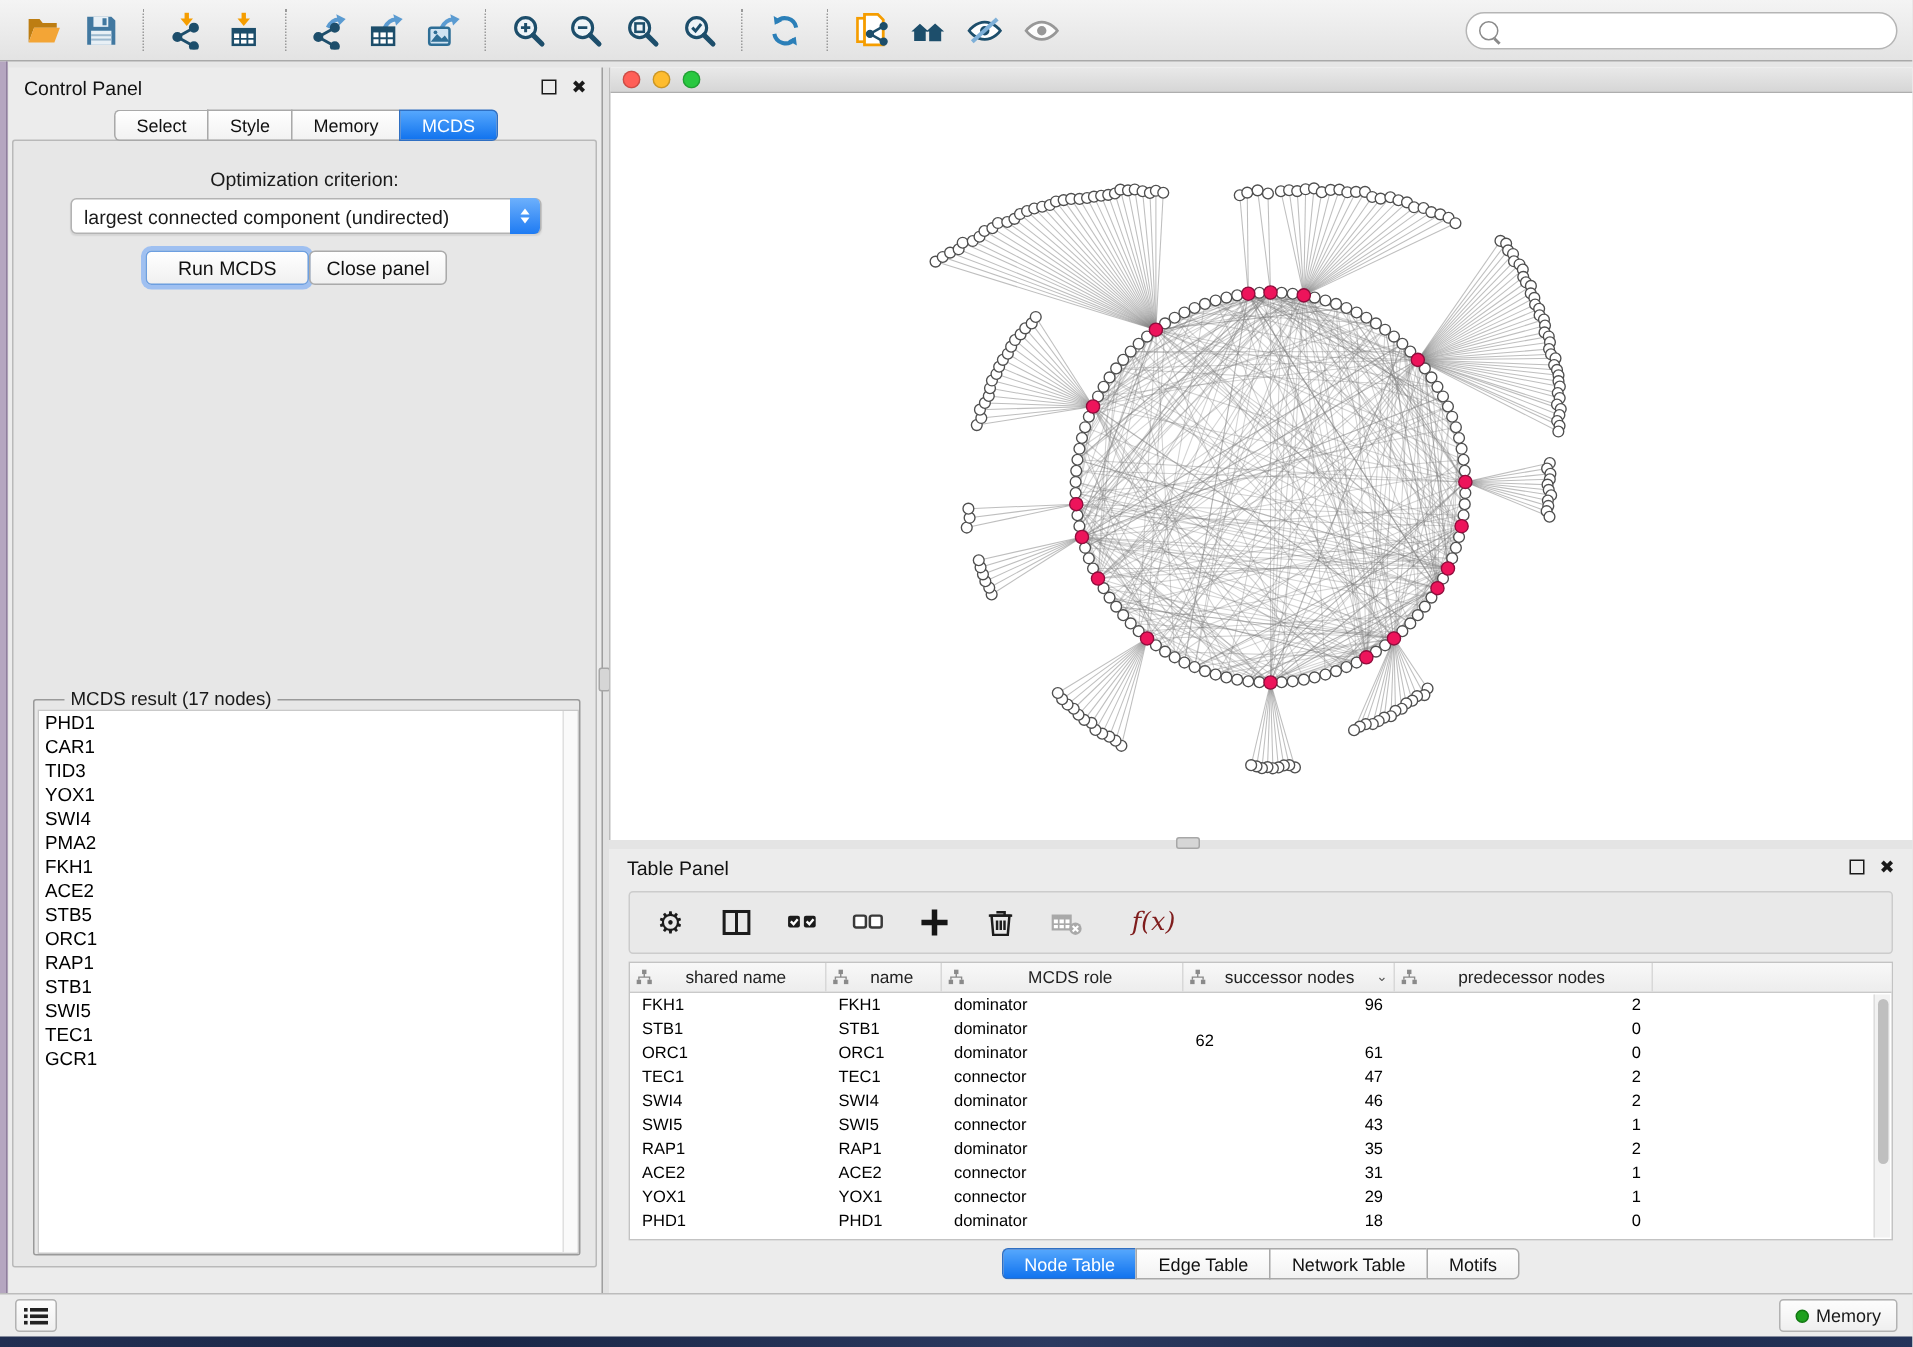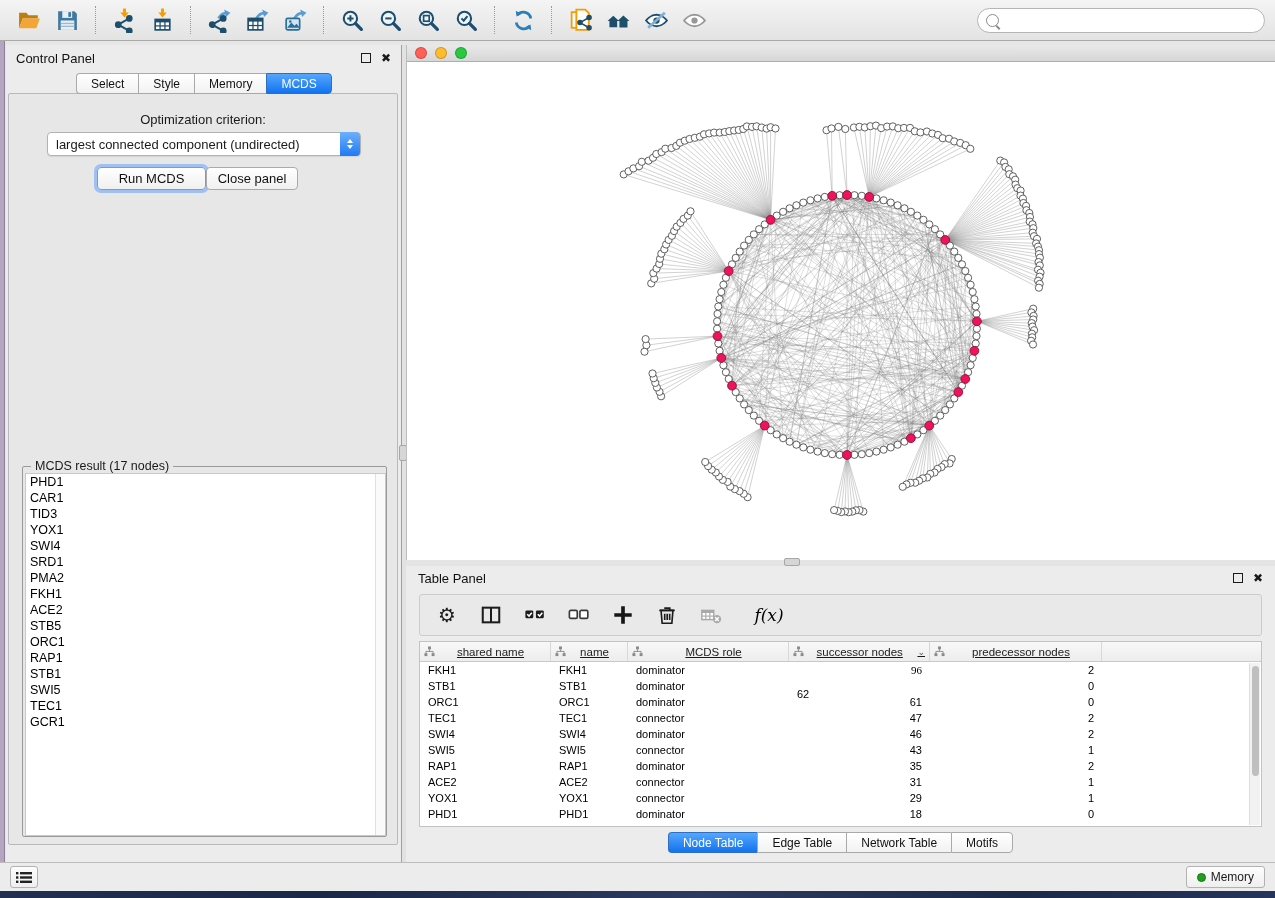--- a/index.html
+++ b/index.html
@@ -37,21 +37,21 @@
   #opt-label { top:18px; width:100%; text-align:center; font-size:13px; }
   #opt-select { left:38px; top:38px; width:314px; height:24px; background:#fff; border:1px solid #b3b3b3; border-radius:4px; display:flex; align-items:center; padding-left:8px; font-size:13px; box-shadow:0 1px 1px rgba(0,0,0,.08); }
   #opt-stepper { margin-left:auto; width:20px; height:24px; border-radius:0 4px 4px 0; background:linear-gradient(#6db0fc,#1e7bf3); display:flex; flex-direction:column; align-items:center; justify-content:center; gap:2px; }
   .chev { width:0; height:0; border-left:3.5px solid transparent; border-right:3.5px solid transparent; }
   .chev.up { border-bottom:4px solid #fff; }
   .chev.dn { border-top:4px solid #fff; }
   .push-btn { height:23px; background:linear-gradient(#ffffff,#f0f0f0); border:1px solid #aaaaaa; border-radius:4px; font-size:13px; display:flex; align-items:center; justify-content:center; color:#111; }
   #run-mcds { left:88px; top:73px; width:109px; box-shadow:0 0 0 3px rgba(112,167,248,.6); border-color:#6d9fe0; }
   #close-panel { left:197px; top:73px; width:92px; }
   #mcds-fieldset { left:13px; top:372px; width:365px; height:371px; border:1px solid #9a9a9a; border-radius:2px; }
-  #mcds-legend { position:absolute; top:-8px; left:8px; background:#e7e7e7; padding:0 4px; font-size:12.5px; }
+  #mcds-legend { position:absolute; top:-8px; left:20px; background:#e7e7e7; padding:0 4px; font-size:12.5px; }
   #mcds-list { position:absolute; left:2px; top:6px; width:361px; height:363px; background:#fff; border:1px solid #c9c9c9; overflow:hidden; }
   .mcds-item { font-size:12.5px; line-height:16px; padding-left:4px; color:#000; }
   #mcds-scroll { position:absolute; right:0; top:0; width:10px; height:100%; background:#fafafa; border-left:1px solid #e0e0e0; }
 
   
   #v-split { left:401px; top:45px; width:5px; height:817px; background:#e2e2e2; border-left:1px solid #9f9f9f; }
   .grip { position:absolute; background:#d6d6d6; border:1px solid #a7a7a7; border-radius:2px; }
   #h-split { left:406px; top:560px; width:869px; height:6px; background:#e4e4e4; }
 
   
@@ -61,23 +61,23 @@
   #net-title { position:absolute; left:0; width:100%; text-align:center; font-size:12px; color:#222; }
   #net-canvas { left:0; top:17px; width:869px; height:498px; }
 
   
   #table-panel { left:406px; top:566px; width:869px; height:296px; background:#ececec; }
   #tp-titlebar { left:0; top:0; width:100%; height:24px; display:flex; align-items:center; padding:0 12px; }
   #tp-toolbar { left:13px; top:28px; width:843px; height:42px; background:#e9e9e9; border:1px solid #cccccc; border-radius:3px; display:flex; align-items:center; padding:0 10px; gap:10px; }
   .tt-btn { width:34px; height:32px; display:flex; align-items:center; justify-content:center; }
   .tt-btn svg { width:22px; height:22px; }
   .uicon { font-family:"DejaVu Sans",sans-serif; font-size:20px; color:#1c1c1c; }
-  .fx { font-family:"DejaVu Serif",serif; font-style:italic; font-size:17px; color:#000000;margin-left:28px; }
+  .fx { font-family:"DejaVu Serif",serif; font-style:italic; font-size:17px; color:#7f1d1d;margin-left:28px; }
   #node-table { left:13px; top:75px; width:843px; height:186px; background:#fff; border:1px solid #c3c3c3; }
-  #nt-header { display:flex; height:20px; background:linear-gradient(#f8f8f8,#ededed); border-bottom:1px solid #c9c9c9;text-decoration:underline; }
+  #nt-header { display:flex; height:20px; background:linear-gradient(#f8f8f8,#ededed); border-bottom:1px solid #c9c9c9; }
   .hcell { display:flex; align-items:center; border-right:1px solid #d8d8d8; font-size:11.5px; color:#222; padding:0 4px; }
   .hcell .hlabel { flex:1; text-align:center; }
   .hcell svg { width:11px; height:11px; flex:none; }
   .sortchev { font-size:9px; color:#555; margin-left:2px; font-family:"DejaVu Sans",sans-serif; }
   .trow { display:flex; height:16px; align-items:center; }
   .tcell { font-size:11px; color:#000; padding:0 8px; white-space:nowrap; overflow:hidden; }
   #nt-scroll { position:absolute; right:1px; top:21px; width:11px; height:162px; background:#f2f2f2; border-left:1px solid #ddd; }
   #nt-thumb { position:absolute; left:1.5px; top:3px; width:7px; height:110px; background:#bfbfbf; border-radius:4px; }
   #tp-tabs { left:0; right:0; top:266px; display:flex; justify-content:center; }
 
@@ -275,21 +275,20 @@
     <div id="run-mcds" class="abs push-btn">Run MCDS</div>
     <div id="close-panel" class="abs push-btn">Close panel</div>
     <div id="mcds-fieldset" class="abs">
       <span id="mcds-legend">MCDS result (17 nodes)</span>
       <div id="mcds-list">
         <div class="mcds-item">PHD1</div>
           <div class="mcds-item">CAR1</div>
           <div class="mcds-item">TID3</div>
           <div class="mcds-item">YOX1</div>
           <div class="mcds-item">SWI4</div>
-          <div class="mcds-item">SRD1</div>
           <div class="mcds-item">PMA2</div>
           <div class="mcds-item">FKH1</div>
           <div class="mcds-item">ACE2</div>
           <div class="mcds-item">STB5</div>
           <div class="mcds-item">ORC1</div>
           <div class="mcds-item">RAP1</div>
           <div class="mcds-item">STB1</div>
           <div class="mcds-item">SWI5</div>
           <div class="mcds-item">TEC1</div>
           <div class="mcds-item">GCR1</div>
@@ -1293,21 +1292,21 @@
           </svg>
           <span class="hlabel">predecessor nodes</span>
         </div>
         <div class="hcell" style="flex: 1 1 0%; border-right: none;"></div>
       </div>
     <div id="nt-rows">
         <div class="trow">
           <div class="tcell" style="width: 131px; text-align: left;">FKH1</div>
           <div class="tcell" style="width: 77px; text-align: left;">FKH1</div>
           <div class="tcell" style="width: 161px; text-align: left;">dominator</div>
-          <div class="tcell" style="width: 141px; text-align: right; font-family: Liberation Serif, serif;">96</div>
+          <div class="tcell" style="width: 141px; text-align: right;">96</div>
           <div class="tcell" style="width: 172px; text-align: right;">2</div>
         </div>
         <div class="trow">
           <div class="tcell" style="width: 131px; text-align: left;">STB1</div>
           <div class="tcell" style="width: 77px; text-align: left;">STB1</div>
           <div class="tcell" style="width: 161px; text-align: left;">dominator</div>
           <div class="tcell" style="width: 141px; text-align: left; margin-top: 16px;">62</div>
           <div class="tcell" style="width: 172px; text-align: right;">0</div>
         </div>
         <div class="trow">

